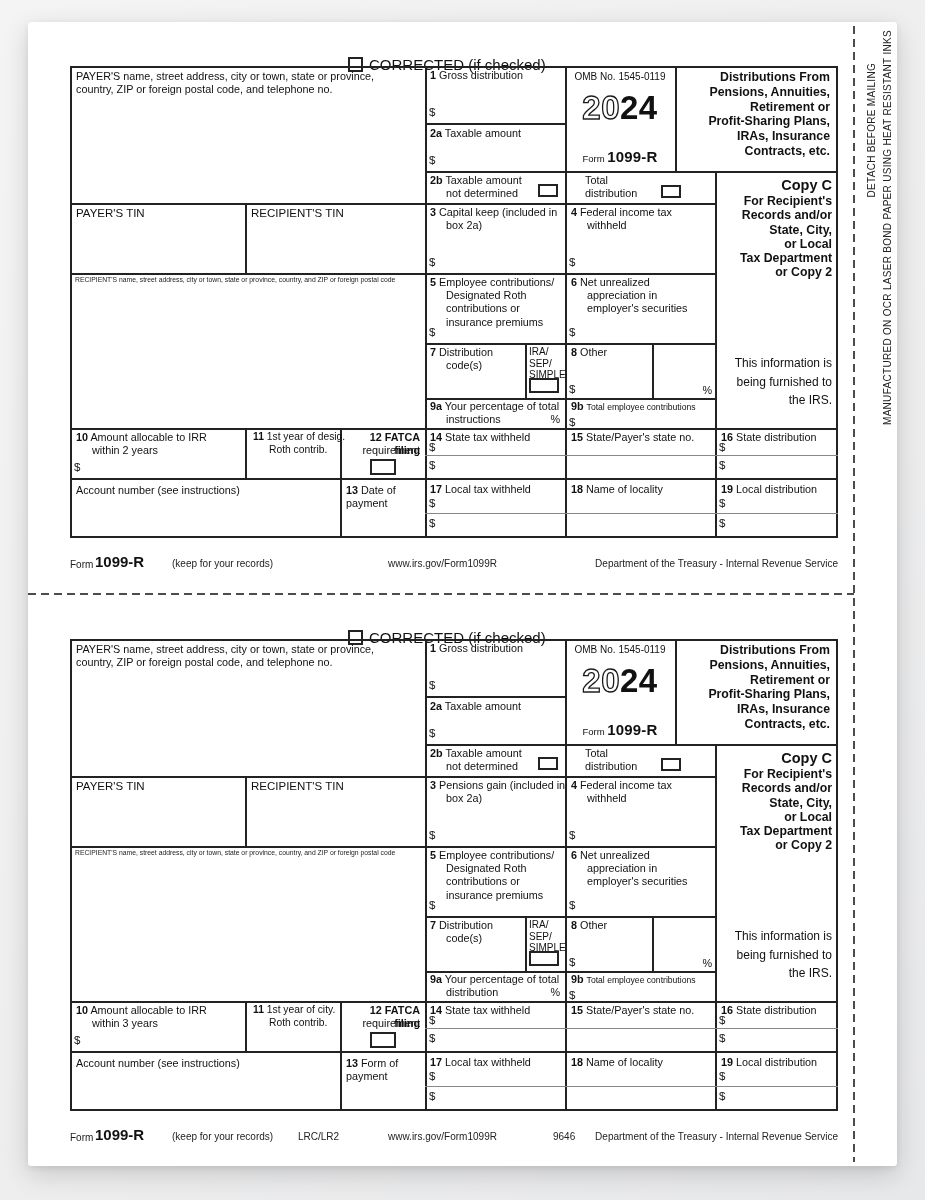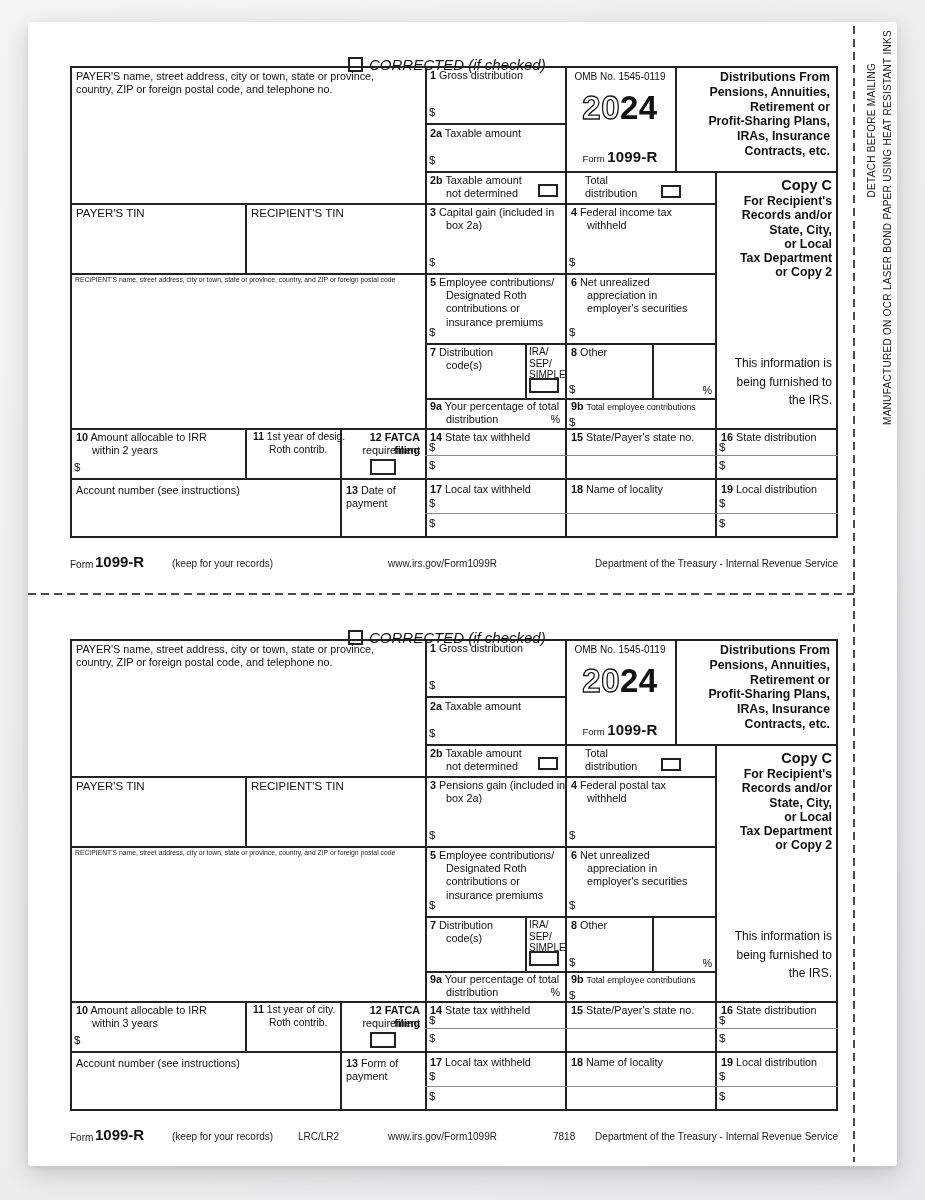--- a/index.html
+++ b/index.html
@@ -5,21 +5,21 @@
   html,body{margin:0;padding:0;width:925px;height:1200px;overflow:hidden;
     background:linear-gradient(135deg,#f4f4f5 0%,#ededee 60%,#e7e8ea 100%);
     font-family:"Liberation Sans","DejaVu Sans",sans-serif;color:#111;}
   .paper{position:absolute;left:28px;top:22px;width:869px;height:1144px;background:#fff;
     border-radius:3px;box-shadow:0 8px 26px rgba(0,0,0,.16), 0 2px 6px rgba(0,0,0,.08);}
   .copy{position:absolute;left:42px;width:768px;height:520px;}
   
   .corr-row{position:absolute;top:0;left:0;width:768px;height:20px;}
   .cb{position:absolute;border:2px solid #222;background:#fff;box-sizing:border-box;}
   .corr-cb{left:278px;top:1px;width:15px;height:15px;}
-  .corr-label{position:absolute;left:299px;top:0;font-size:15px;font-style:italic;}
+  .corr-label{position:absolute;left:299px;top:0;font-size:15px;}
   
   .ftable{position:absolute;left:0;top:10px;width:612px;height:472px;}
   .vl{position:absolute;width:2px;background:#222;}
   .hl{position:absolute;height:2px;background:#222;}
   .thin{height:1px;background:#888;}
   .abs{position:absolute;}
   .lbl{font-size:10.8px;line-height:1.22;}
   .hang{padding-left:16px;text-indent:-16px;white-space:pre-line;}
   .nhang{white-space:pre-line;}
   .bnum{font-weight:bold;}
@@ -111,21 +111,21 @@
 
     <div class="abs lbl hang" style="left:360px;top:108px;width:112px"><span class="bnum">2b</span>  <span>Taxable amount
 not determined</span></div>
     <span class="cb" style="left:468px;top:118px;width:20px;height:13px"></span>
     <div class="abs lbl nhang" style="left:515px;top:108px;width:70px">Total
 distribution</div>
     <span class="cb" style="left:591px;top:119px;width:20px;height:13px"></span>
 
     <div class="abs tin" style="left:6px;top:141px">PAYER'S TIN</div>
     <div class="abs tin" style="left:181px;top:141px">RECIPIENT'S TIN</div>
-    <div class="abs lbl hang" style="left:360px;top:140px;width:130px"><span class="bnum">3</span>  <span>Capital gain (included in
+    <div class="abs lbl hang" style="left:360px;top:140px;width:130px"><span class="bnum">3</span>  <span>Capital keep (included in
 box 2a)</span></div>
     <div class="abs dol" style="left:359px;top:190px">$</div>
     <div class="abs lbl hang" style="left:501px;top:140px;width:136px"><span class="bnum">4</span>  <span>Federal income tax
 withheld</span></div>
     <div class="abs dol" style="left:499px;top:190px">$</div>
 
     <div class="abs tiny" style="left:5px;top:210px;width:345px">RECIPIENT'S name, street address, city or town, state or province, country, and ZIP or foreign postal code</div>
     <div class="abs lbl hang" style="left:360px;top:210px;width:132px"><span class="bnum">5</span>  <span>Employee contributions/
 Designated Roth
 contributions or
@@ -140,21 +140,21 @@
 code(s)</span></div>
     <div class="abs ira" style="left:459px;top:280px;width:36px">IRA/
 SEP/
 SIMPLE</div>
     <span class="cb" style="left:459px;top:312px;width:30px;height:15px"></span>
     <div class="abs lbl hang" style="left:501px;top:280px;width:90px"><span class="bnum">8</span>  <span>Other</span></div>
     <div class="abs dol" style="left:499px;top:317px">$</div>
     <div class="abs lbl right" style="left:604px;top:318px;width:38px">%</div>
 
     <div class="abs lbl hang" style="left:360px;top:334px;width:132px"><span class="bnum">9a</span> <span>Your percentage of total
-distribution</span></div>
+instructions</span></div>
     <div class="abs lbl right" style="left:472px;top:347px;width:18px">%</div>
     <div class="abs lbl" style="left:501px;top:334px;width:142px"><span class="bnum">9b</span> <span class="small9">Total employee contributions</span></div>
     <div class="abs dol" style="left:499px;top:350px">$</div>
 
     <div class="abs furn" style="left:640px;top:288px;width:122px">This information is
 being furnished to
 the IRS.</div>
 
     <div class="abs lbl hang" style="left:6px;top:365px;width:165px"><span class="bnum">10</span>  <span>Amount allocable to IRR
 within 2 years</span></div>
@@ -256,21 +256,21 @@
     <span class="cb" style="left:468px;top:118px;width:20px;height:13px"></span>
     <div class="abs lbl nhang" style="left:515px;top:108px;width:70px">Total
 distribution</div>
     <span class="cb" style="left:591px;top:119px;width:20px;height:13px"></span>
 
     <div class="abs tin" style="left:6px;top:141px">PAYER'S TIN</div>
     <div class="abs tin" style="left:181px;top:141px">RECIPIENT'S TIN</div>
     <div class="abs lbl hang" style="left:360px;top:140px;width:130px"><span class="bnum">3</span>  <span>Pensions gain (included in
 box 2a)</span></div>
     <div class="abs dol" style="left:359px;top:190px">$</div>
-    <div class="abs lbl hang" style="left:501px;top:140px;width:136px"><span class="bnum">4</span>  <span>Federal postal tax
+    <div class="abs lbl hang" style="left:501px;top:140px;width:136px"><span class="bnum">4</span>  <span>Federal income tax
 withheld</span></div>
     <div class="abs dol" style="left:499px;top:190px">$</div>
 
     <div class="abs tiny" style="left:5px;top:210px;width:345px">RECIPIENT'S name, street address, city or town, state or province, country, and ZIP or foreign postal code</div>
     <div class="abs lbl hang" style="left:360px;top:210px;width:132px"><span class="bnum">5</span>  <span>Employee contributions/
 Designated Roth
 contributions or
 insurance premiums</span></div>
     <div class="abs dol" style="left:359px;top:260px">$</div>
     <div class="abs lbl hang" style="left:501px;top:210px;width:140px"><span class="bnum">6</span>  <span>Net unrealized
@@ -325,21 +325,21 @@
     <div class="abs dol" style="left:649px;top:431px">$</div>
     <div class="abs dol" style="left:649px;top:451px">$</div>
   </div>
 
   <div>
     <span class="f-item" style="left:0;top:503px">Form</span>
     <span class="f-item f-num" style="left:25px;top:497px">1099-R</span>
     <span class="f-item" style="left:102px;top:502px">(keep for your records)</span>
     <span class="f-item" style="left:228px;top:502px">LRC/LR2</span>
     <span class="f-item" style="left:318px;top:502px">www.irs.gov/Form1099R</span>
-    <span class="f-item" style="left:483px;top:502px">7818</span>
+    <span class="f-item" style="left:483px;top:502px">9646</span>
     <span class="f-item right" style="left:468px;top:502px;width:300px;text-align:right">Department of the Treasury - Internal Revenue Service</span>
   </div>
 </div>
   <div class="dash-h"></div>
   <div class="dash-v"></div>
   <div class="vtext" style="left:838px;top:403px">DETACH BEFORE MAILING</div>
   <div class="vtext" style="left:854px;top:403px">MANUFACTURED ON OCR LASER BOND PAPER USING HEAT RESISTANT INKS</div>
 </div>
 
 </body></html>

